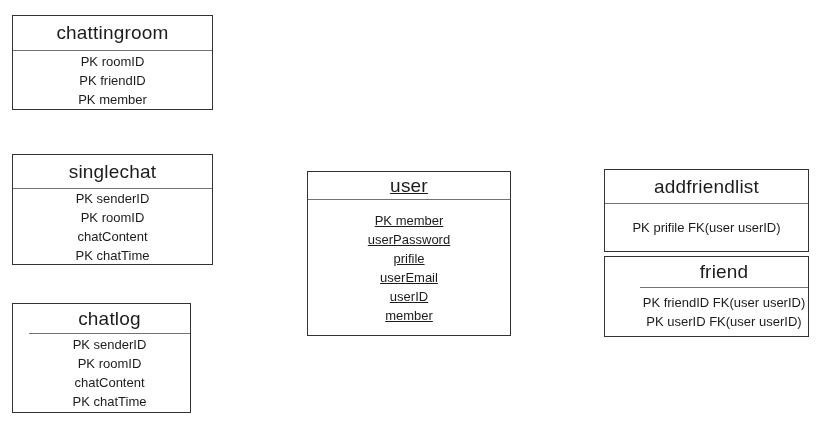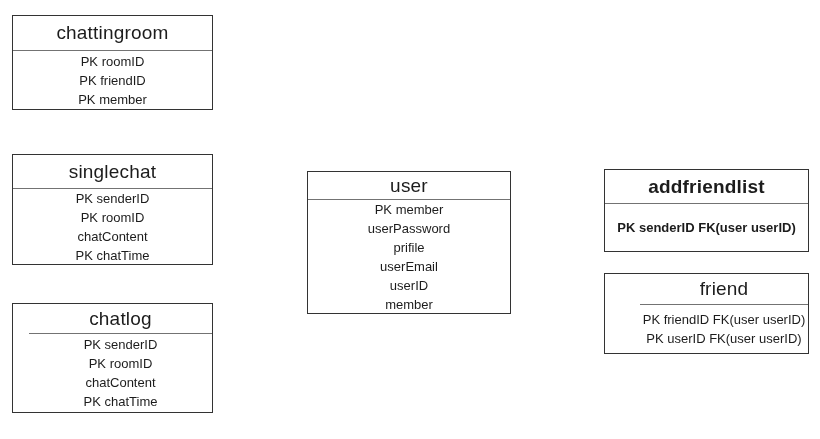--- a/index.html
+++ b/index.html
@@ -46,27 +46,27 @@
     font-size: 13px;
     line-height: 19px;
     text-align: center;
     white-space: nowrap;
   }
   
   .t-chattingroom  { left: 12px;  top: 15px;  width: 201px; height: 95px;  }
   .t-chattingroom .t-header { height: 34px; }
   .t-singlechat    { left: 12px;  top: 154px; width: 201px; height: 111px; }
   .t-singlechat .t-header   { height: 33px; }
-  .t-chatlog       { left: 12px;  top: 303px; width: 201px; height: 110px; padding-left: 16px; }
+  .t-chatlog       { left: 12px;  top: 303px; width: 179px; height: 110px; padding-left: 16px; }
   .t-chatlog .t-header      { height: 29px; }
-  .t-user          { left: 307px; top: 171px; width: 204px; height: 143px; }
+  .t-user          { left: 307px; top: 171px; width: 204px; height: 165px; text-decoration: underline; }
   .t-user .t-header         { height: 27px; }
-  .t-addfriendlist { left: 604px; top: 169px; width: 205px; height: 83px; font-weight: bold;  }
+  .t-addfriendlist { left: 604px; top: 169px; width: 205px; height: 83px;  }
   .t-addfriendlist .t-header{ height: 33px; }
-  .t-friend        { left: 604px; top: 273px; width: 205px; height: 81px; padding-left: 35px;  }
+  .t-friend        { left: 604px; top: 256px; width: 205px; height: 81px; padding-left: 35px;  }
   .t-friend .t-header       { height: 30px; }
 </style>
 </head>
 <body>
 
 <div class="canvas">
 
   <div class="entity t-chattingroom">
     <div class="t-header">chattingroom</div>
     <div class="t-body">
@@ -104,21 +104,21 @@
       <div>prifile</div>
       <div>userEmail</div>
       <div>userID</div>
       <div>member</div>
     </div>
   </div>
 
   <div class="entity t-addfriendlist">
     <div class="t-header">addfriendlist</div>
     <div class="t-body">
-      <div>PK senderID FK(user userID)</div>
+      <div>PK prifile FK(user userID)</div>
     </div>
   </div>
 
   <div class="entity t-friend">
     <div class="t-header">friend</div>
     <div class="t-body">
       <div>PK friendID FK(user userID)</div>
       <div>PK userID FK(user userID)</div>
     </div>
   </div>

